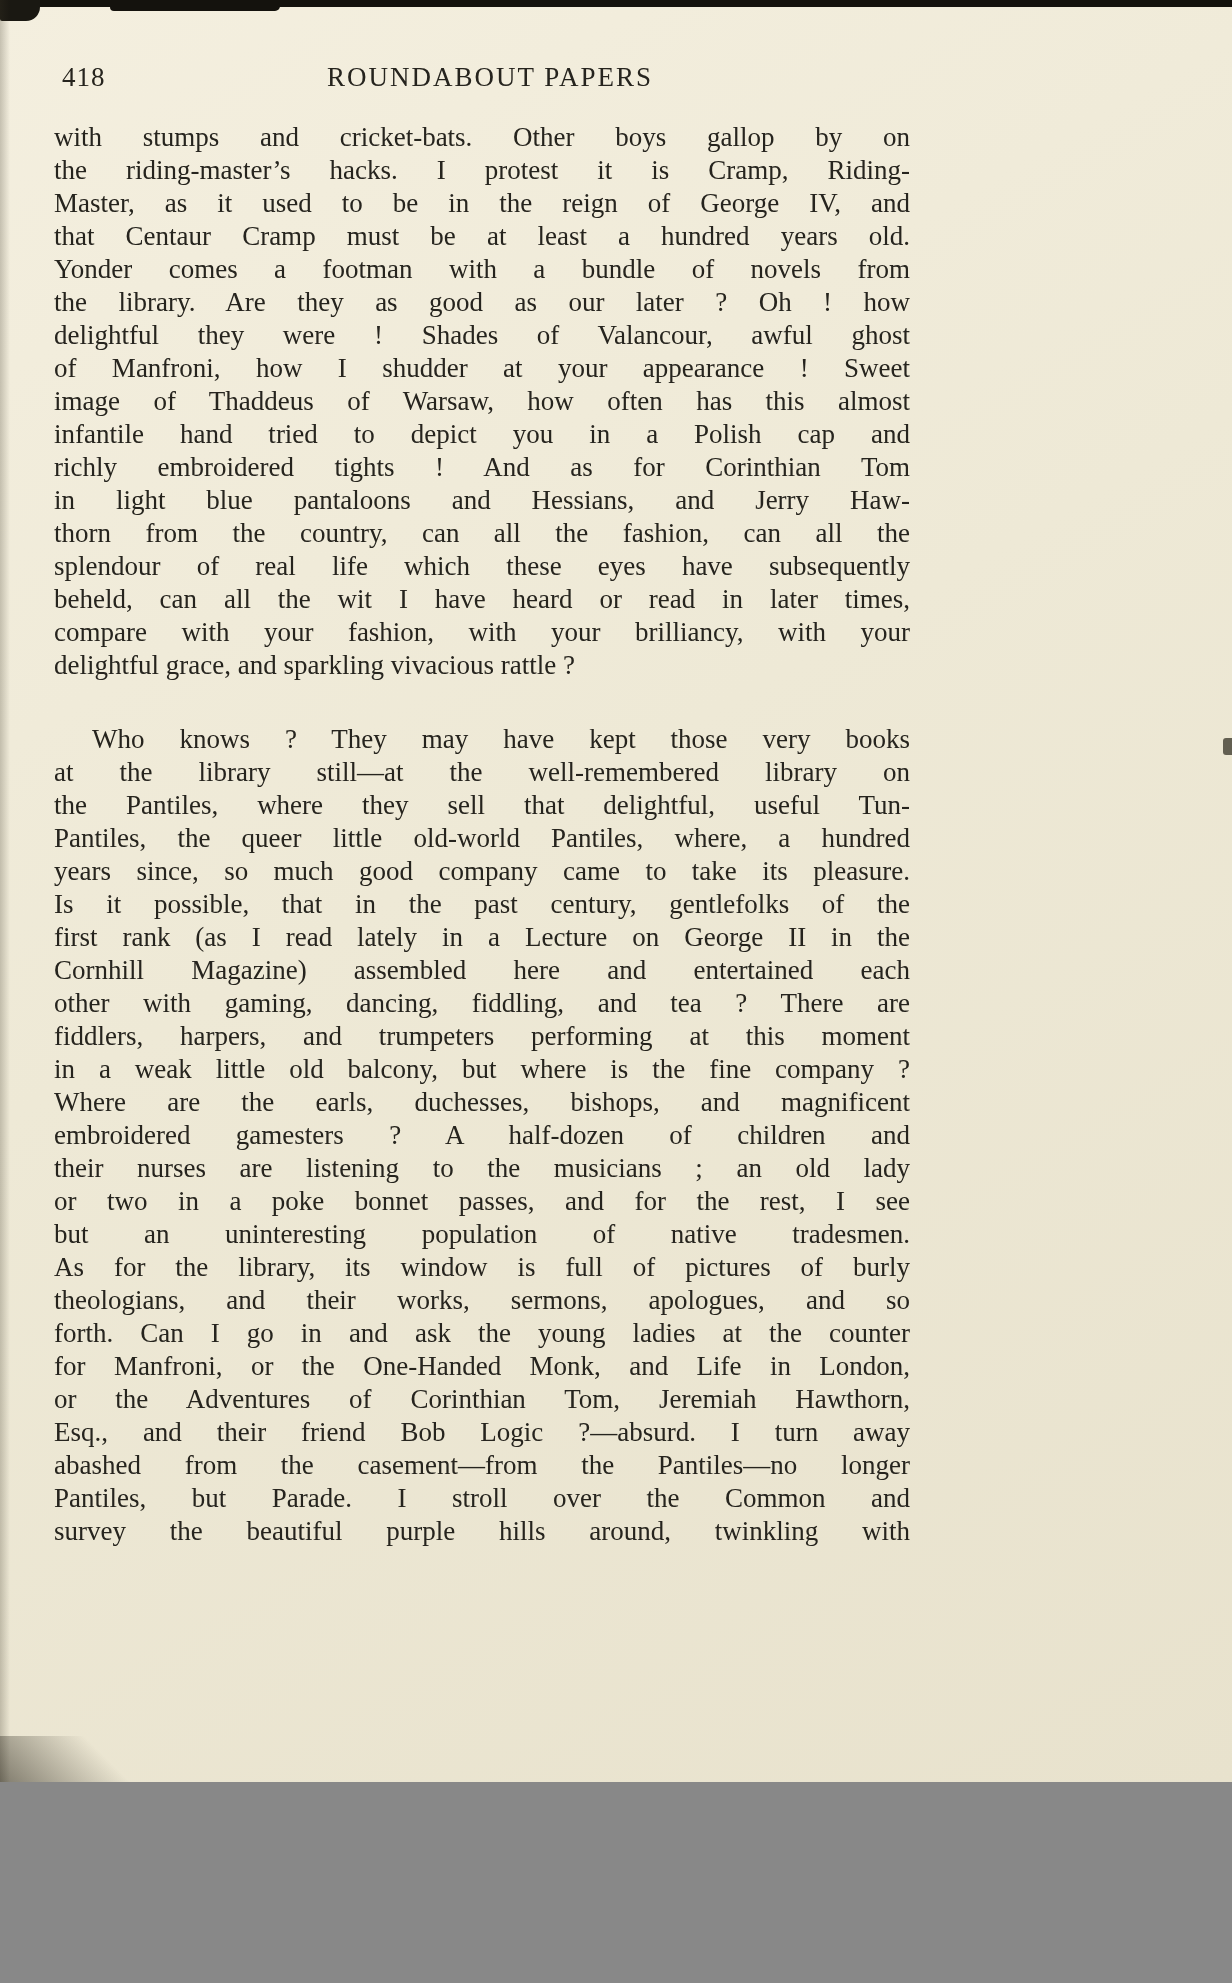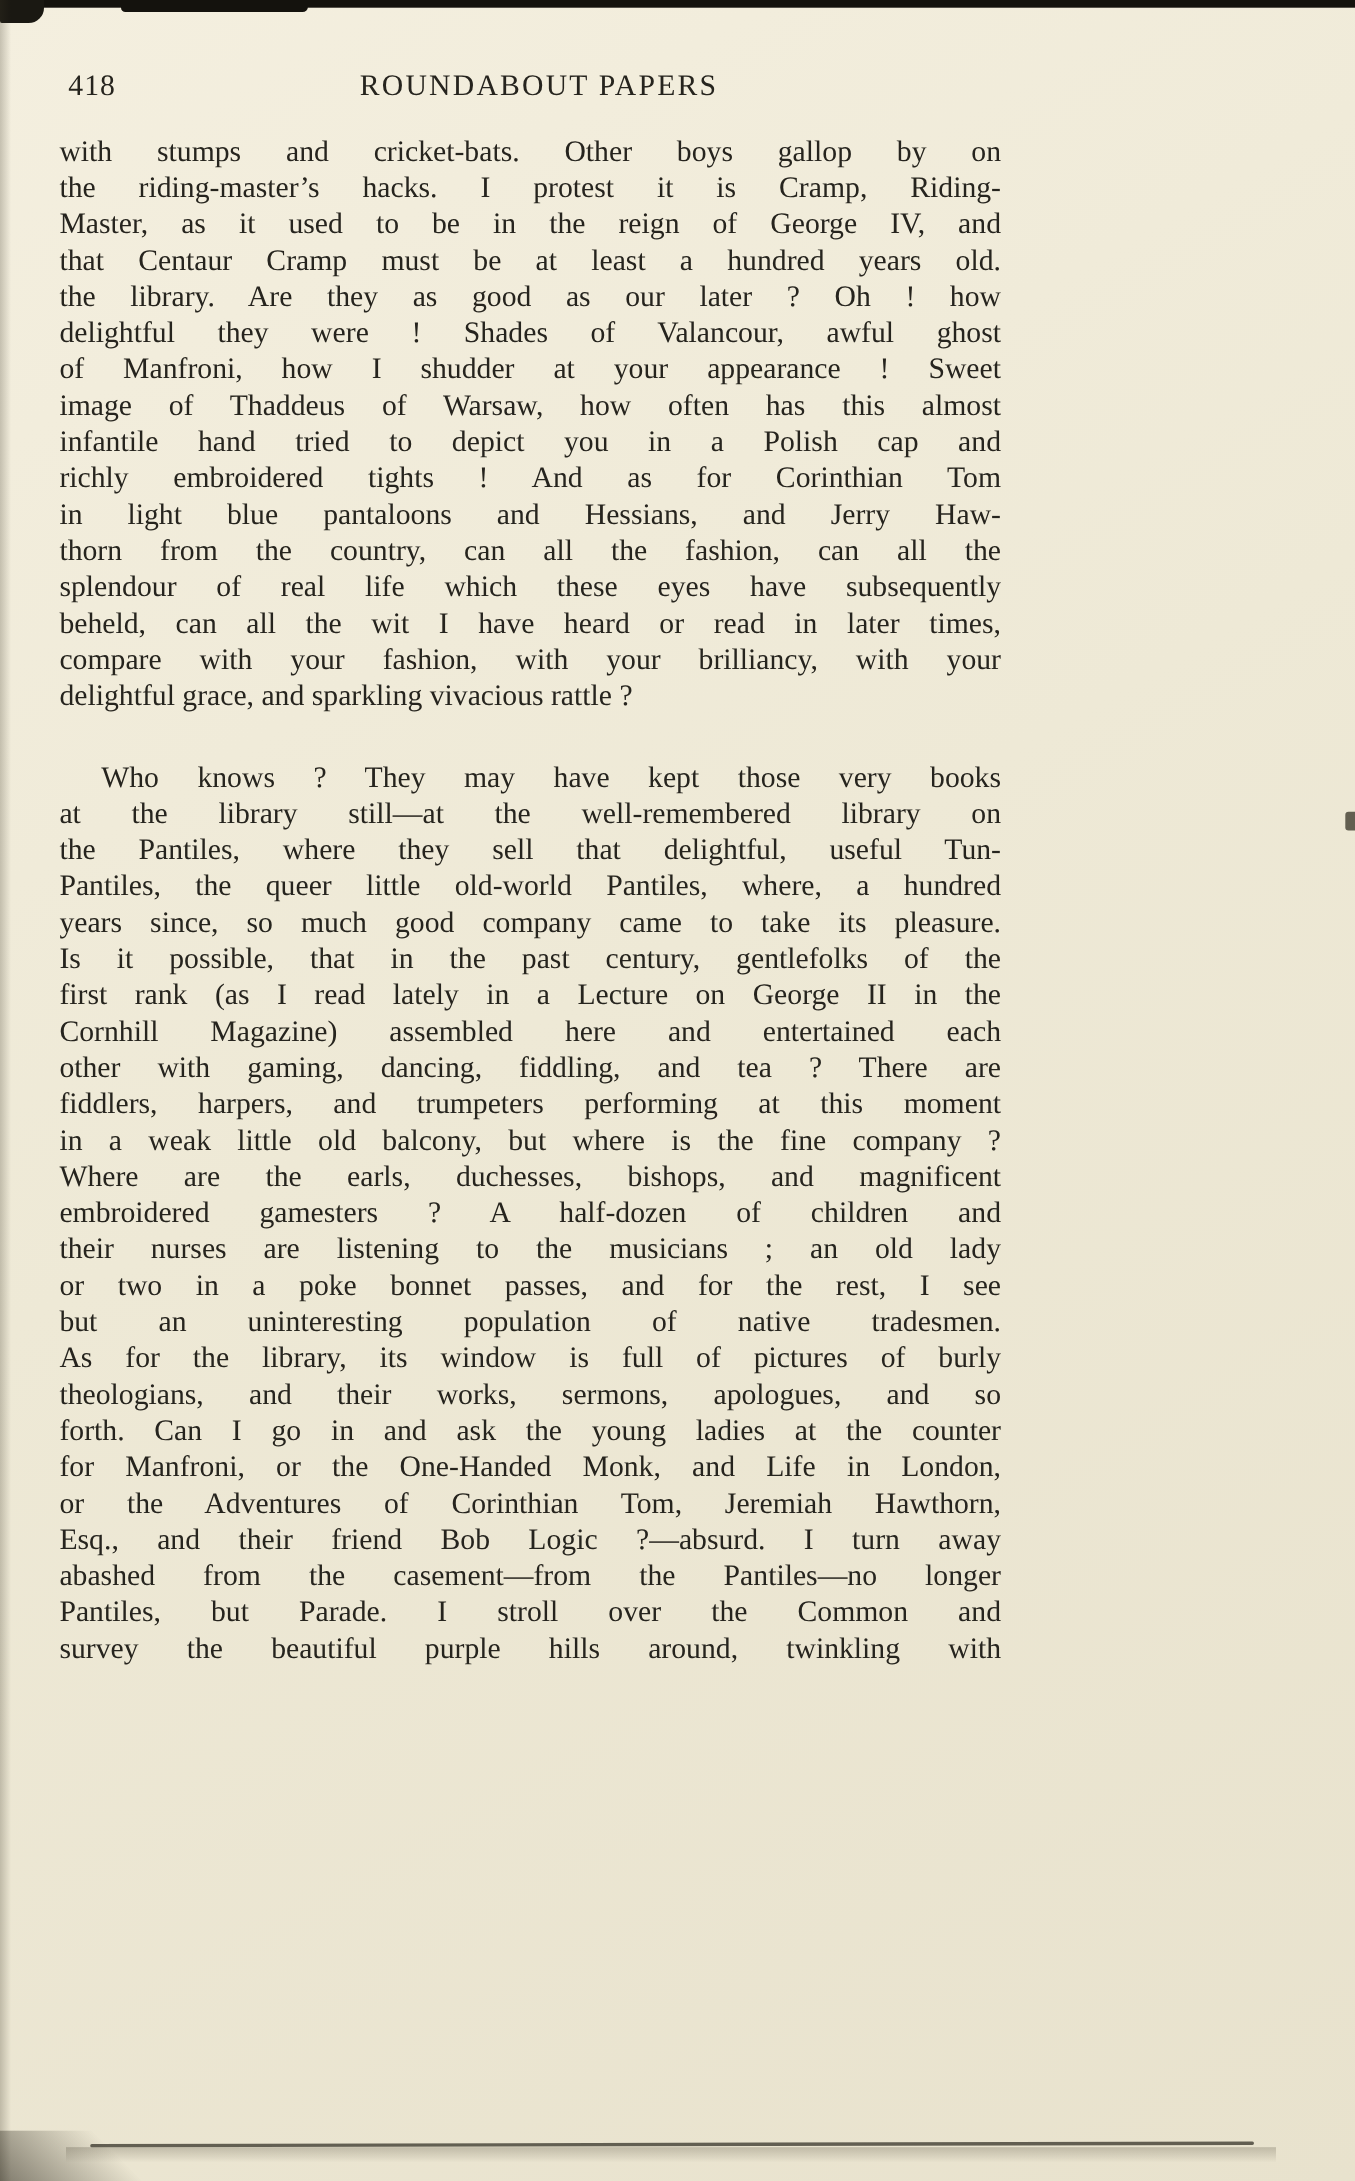--- a/index.html
+++ b/index.html
@@ -4,21 +4,21 @@
 <style>
   :root {
     --paper: #eee9d7;
     --ink: #26241e;
   }
   * { box-sizing: border-box; }
   html, body { margin: 0; padding: 0; background: #888; }
   .page {
     position: relative;
     width: 1232px;
-    height: 1983px;
+    height: 1782px;
     margin: 0 auto;
     background: linear-gradient(150deg, #f4efdf 0%, #eee9d6 45%, #e8e2cd 100%);
     overflow: hidden;
     font-family: "Liberation Serif", "DejaVu Serif", serif;
     color: var(--ink);
   }
   
   .edge-top {
     position: absolute; top: 0; left: 0; width: 100%; height: 7px;
     background: #14120d;
@@ -94,20 +94,21 @@
   <div class="header-row">
     <div class="page-number">418</div>
     <div class="running-header">ROUNDABOUT PAPERS</div>
   </div>
 
   <div class="body-text">
       <div class="line"><span class="seg">with stumps and cricket-bats.  Other boys gallop by on</span></div>
       <div class="line"><span class="seg">the riding-master’s hacks.  I protest it is </span><span class="seg it">Cramp, Riding-</span></div>
       <div class="line"><span class="seg it">Master</span><span class="seg">, as it used to be in the reign of George IV, and</span></div>
       <div class="line"><span class="seg">that Centaur Cramp must be at least a hundred years old.</span></div>
+      <div class="line"><span class="seg">Yonder comes a footman with a bundle of novels from</span></div>
       <div class="line"><span class="seg">the library.  Are they as good as </span><span class="seg it">our</span><span class="seg"> later ?  Oh ! how</span></div>
       <div class="line"><span class="seg">delightful they were !  Shades of Valancour, awful ghost</span></div>
       <div class="line"><span class="seg">of Manfroni, how I shudder at your appearance !  Sweet</span></div>
       <div class="line"><span class="seg">image of Thaddeus of Warsaw, how often has this almost</span></div>
       <div class="line"><span class="seg">infantile hand tried to depict you in a Polish cap and</span></div>
       <div class="line"><span class="seg">richly embroidered tights !  And as for Corinthian Tom</span></div>
       <div class="line"><span class="seg">in light blue pantaloons and Hessians, and Jerry Haw-</span></div>
       <div class="line"><span class="seg">thorn from the country, can all the fashion, can all the</span></div>
       <div class="line"><span class="seg">splendour of real life which these eyes have subsequently</span></div>
       <div class="line"><span class="seg">beheld, can all the wit I have heard or read in later times,</span></div>

